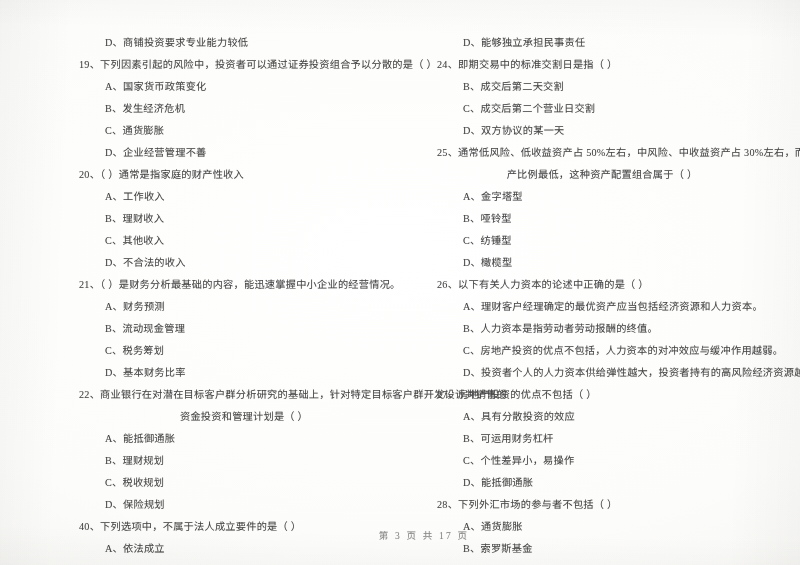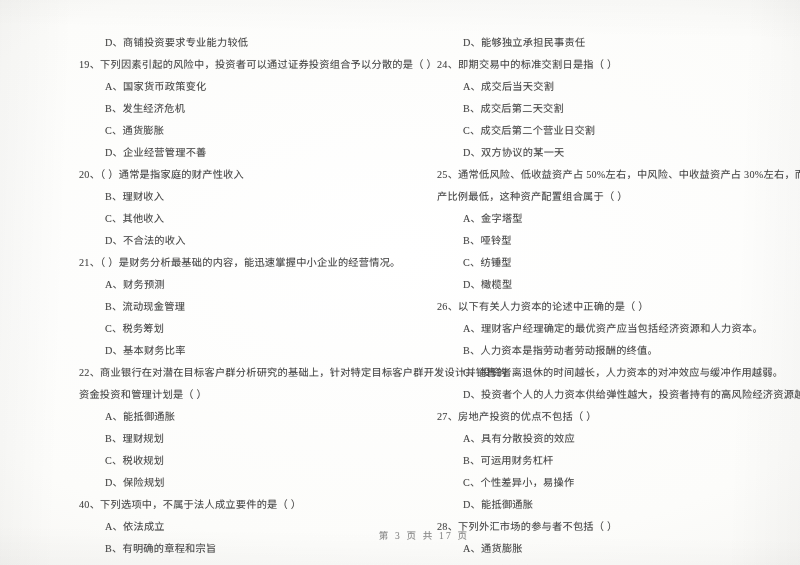--- a/index.html
+++ b/index.html
@@ -64,20 +64,21 @@
     white-space: nowrap;
     color: #454545;
     
     text-shadow: 0 0 0.7px rgba(90,90,90,0.30);
   }
   .line.q {
     text-indent: 0;
   }
   .line.q-cont {
     text-indent: 0;
+    text-align: center;
   }
   .line.opt {
     padding-left: 26px;
   }
 
   .footer {
     position: absolute;
     left: 0;
     top: 528px;
     width: 800px;
@@ -100,20 +101,21 @@
   <div class="columns">
 
     <div class="column column-left" id="col-left">
         <div class="line opt">D、商铺投资要求专业能力较低</div>
         <div class="line q">19、下列因素引起的风险中，投资者可以通过证券投资组合予以分散的是（      ）</div>
         <div class="line opt">A、国家货币政策变化</div>
         <div class="line opt">B、发生经济危机</div>
         <div class="line opt">C、通货膨胀</div>
         <div class="line opt">D、企业经营管理不善</div>
         <div class="line q">20、（      ）通常是指家庭的财产性收入</div>
+        <div class="line opt">A、工作收入</div>
         <div class="line opt">B、理财收入</div>
         <div class="line opt">C、其他收入</div>
         <div class="line opt">D、不合法的收入</div>
         <div class="line q">21、（     ）是财务分析最基础的内容，能迅速掌握中小企业的经营情况。</div>
         <div class="line opt">A、财务预测</div>
         <div class="line opt">B、流动现金管理</div>
         <div class="line opt">C、税务筹划</div>
         <div class="line opt">D、基本财务比率</div>
         <div class="line q">22、商业银行在对潜在目标客户群分析研究的基础上，针对特定目标客户群开发设计并销售的</div>
         <div class="line q-cont">资金投资和管理计划是（      ）</div>
@@ -122,34 +124,33 @@
         <div class="line opt">C、税收规划</div>
         <div class="line opt">D、保险规划</div>
         <div class="line q">40、下列选项中，不属于法人成立要件的是（      ）</div>
         <div class="line opt">A、依法成立</div>
         <div class="line opt">B、有明确的章程和宗旨</div>
       </div>
 
     <div class="column column-right" id="col-right">
         <div class="line opt">D、能够独立承担民事责任</div>
         <div class="line q">24、即期交易中的标准交割日是指（      ）</div>
-        <div class="line opt">A、成交后当天交割</div>
         <div class="line opt">B、成交后第二天交割</div>
         <div class="line opt">C、成交后第二个营业日交割</div>
         <div class="line opt">D、双方协议的某一天</div>
         <div class="line q">25、通常低风险、低收益资产占 50%左右，中风险、中收益资产占 30%左右，而高风险的等资</div>
         <div class="line q-cont">产比例最低，这种资产配置组合属于（      ）</div>
         <div class="line opt">A、金字塔型</div>
         <div class="line opt">B、哑铃型</div>
         <div class="line opt">C、纺锤型</div>
         <div class="line opt">D、橄榄型</div>
         <div class="line q">26、以下有关人力资本的论述中正确的是（      ）</div>
         <div class="line opt">A、理财客户经理确定的最优资产应当包括经济资源和人力资本。</div>
         <div class="line opt">B、人力资本是指劳动者劳动报酬的终值。</div>
-        <div class="line opt">C、投资者离退休的时间越长，人力资本的对冲效应与缓冲作用越弱。</div>
+        <div class="line opt">C、房地产投资的优点不包括，人力资本的对冲效应与缓冲作用越弱。</div>
         <div class="line opt">D、投资者个人的人力资本供给弹性越大，投资者持有的高风险经济资源越少。</div>
         <div class="line q">27、房地产投资的优点不包括（      ）</div>
         <div class="line opt">A、具有分散投资的效应</div>
         <div class="line opt">B、可运用财务杠杆</div>
         <div class="line opt">C、个性差异小，易操作</div>
         <div class="line opt">D、能抵御通胀</div>
         <div class="line q">28、下列外汇市场的参与者不包括（      ）</div>
         <div class="line opt">A、通货膨胀</div>
         <div class="line opt">B、索罗斯基金</div>
       </div>

